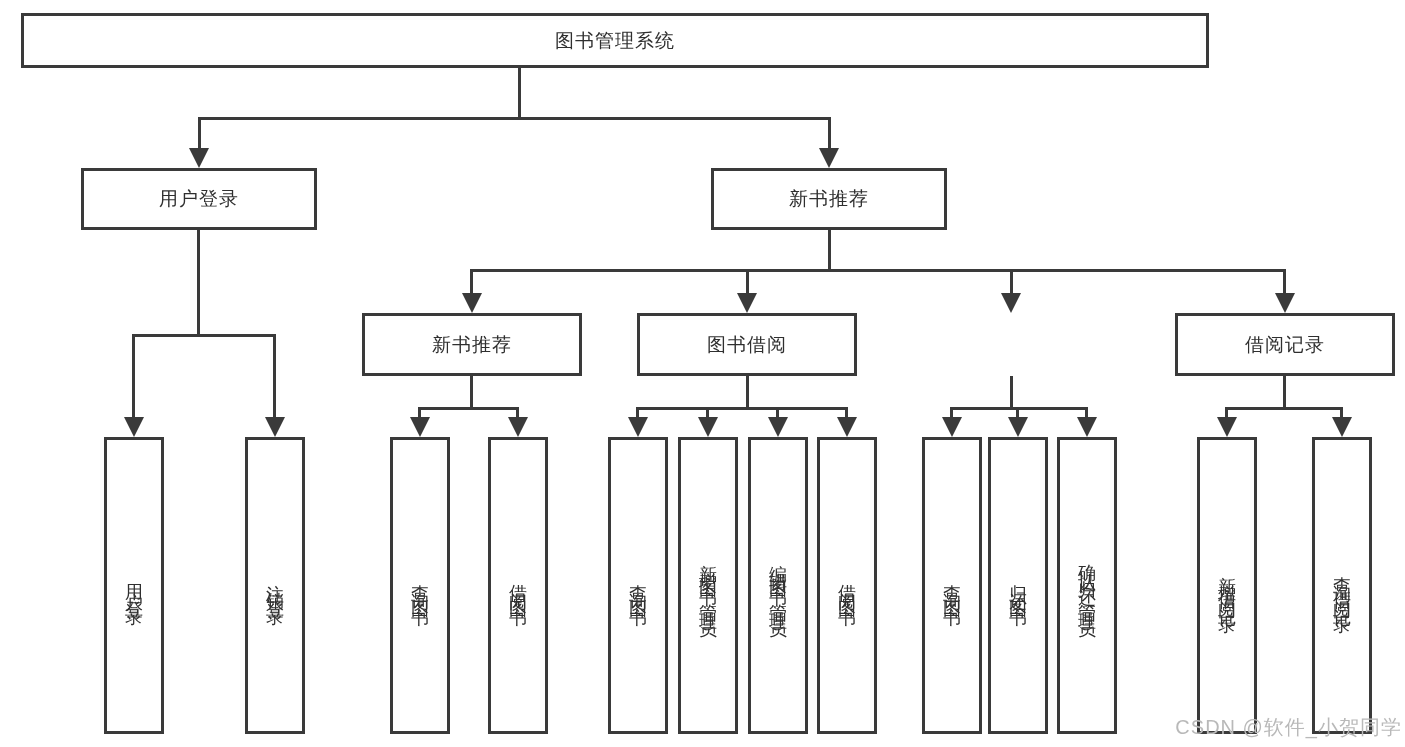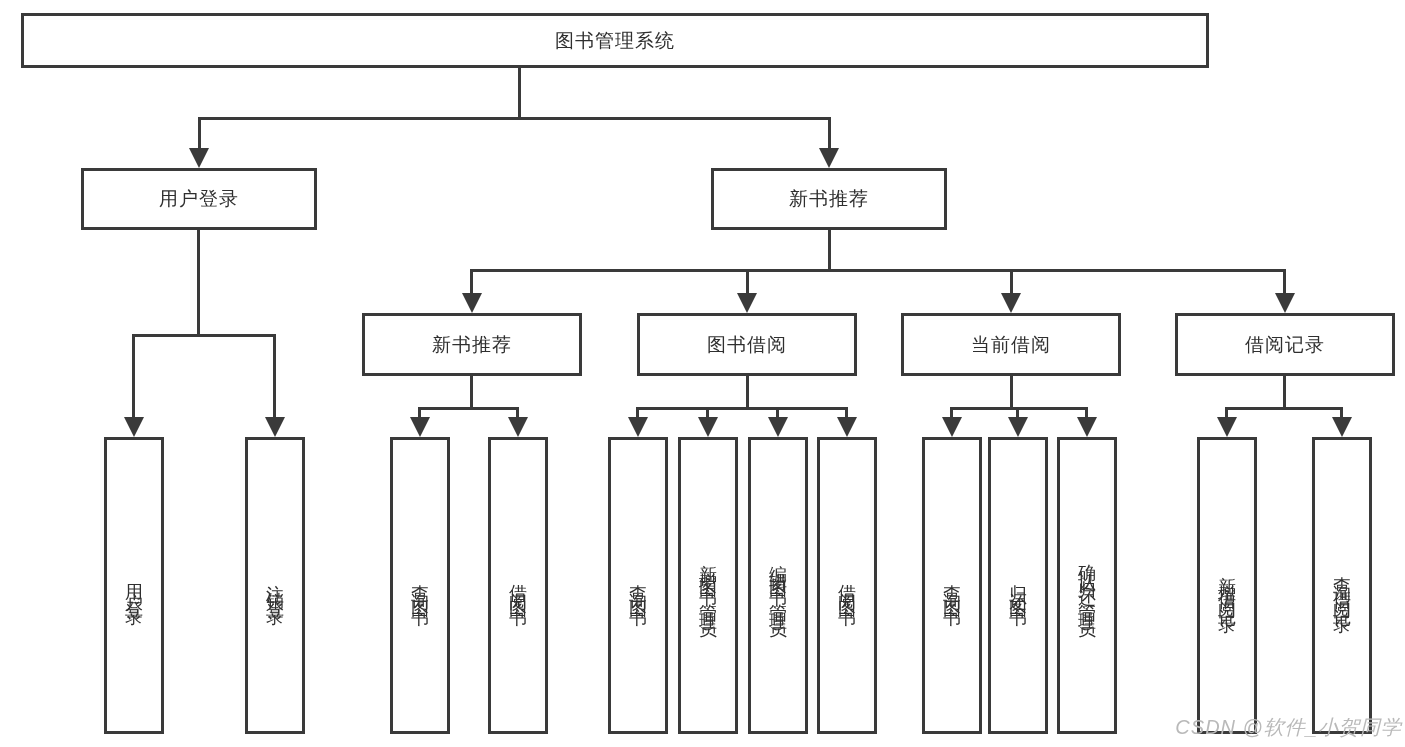--- a/index.html
+++ b/index.html
@@ -43,21 +43,20 @@
     border-right:10px solid transparent;
     border-top:20px solid var(--line);
   }
   .wm{
     position:absolute;
     right:3px;top:714px;
     z-index:10;
     color:var(--watermark);
     font-size:20px;
     letter-spacing:1px;
-    font-style:italic;
   }
 </style>
 </head>
 <body>
 
 <div id="canvas">
 
   <div class="box" style="left:21px;top:13px;width:1188px;height:55px;">图书管理系统</div>
 
   <div class="lv" style="left:518px;top:68px;height:50px;"></div>
@@ -83,21 +82,20 @@
   <div class="lv" style="left:746px;top:269px;height:25px;"></div>
   <div class="lv" style="left:1010px;top:269px;height:25px;"></div>
   <div class="lv" style="left:1283px;top:269px;height:25px;"></div>
   <div class="arr" style="left:462px;top:293px;"></div>
   <div class="arr" style="left:737px;top:293px;"></div>
   <div class="arr" style="left:1001px;top:293px;"></div>
   <div class="arr" style="left:1275px;top:293px;"></div>
 
   <div class="box" style="left:362px;top:313px;width:220px;height:63px;">新书推荐</div>
   <div class="box" style="left:637px;top:313px;width:220px;height:63px;">图书借阅</div>
-  <div class="box" style="left:901px;top:313px;width:220px;height:63px;">当前借阅</div>
   <div class="box" style="left:1175px;top:313px;width:220px;height:63px;">借阅记录</div>
 
   <div class="lv" style="left:470px;top:376px;height:32px;"></div>
   <div class="lh" style="left:418px;top:407px;width:101px;"></div>
   <div class="lv" style="left:418px;top:407px;height:11px;"></div>
   <div class="lv" style="left:516px;top:407px;height:11px;"></div>
   <div class="arr" style="left:410px;top:417px;"></div>
   <div class="arr" style="left:508px;top:417px;"></div>
 
   <div class="lv" style="left:746px;top:376px;height:32px;"></div>

